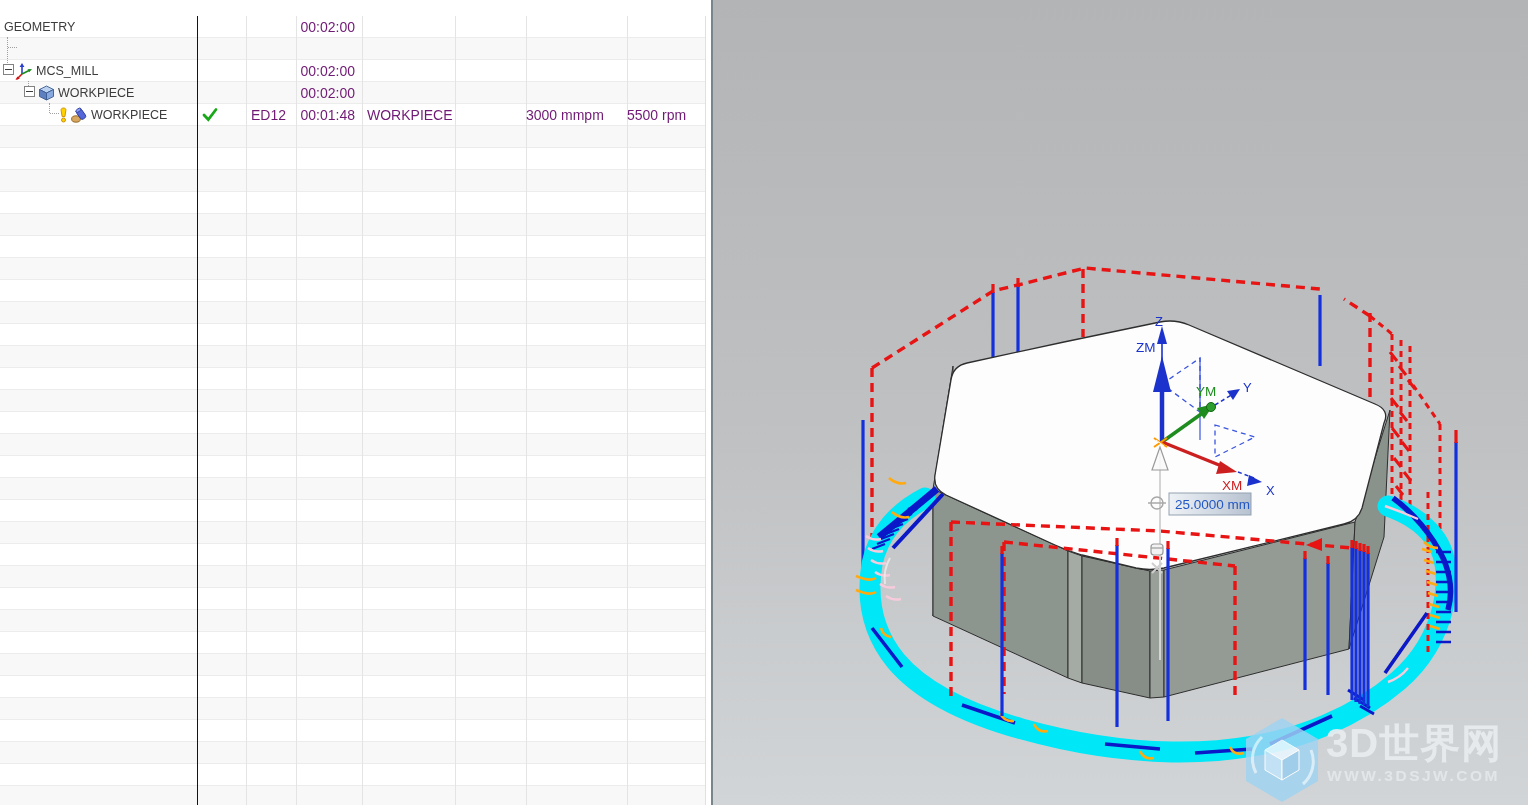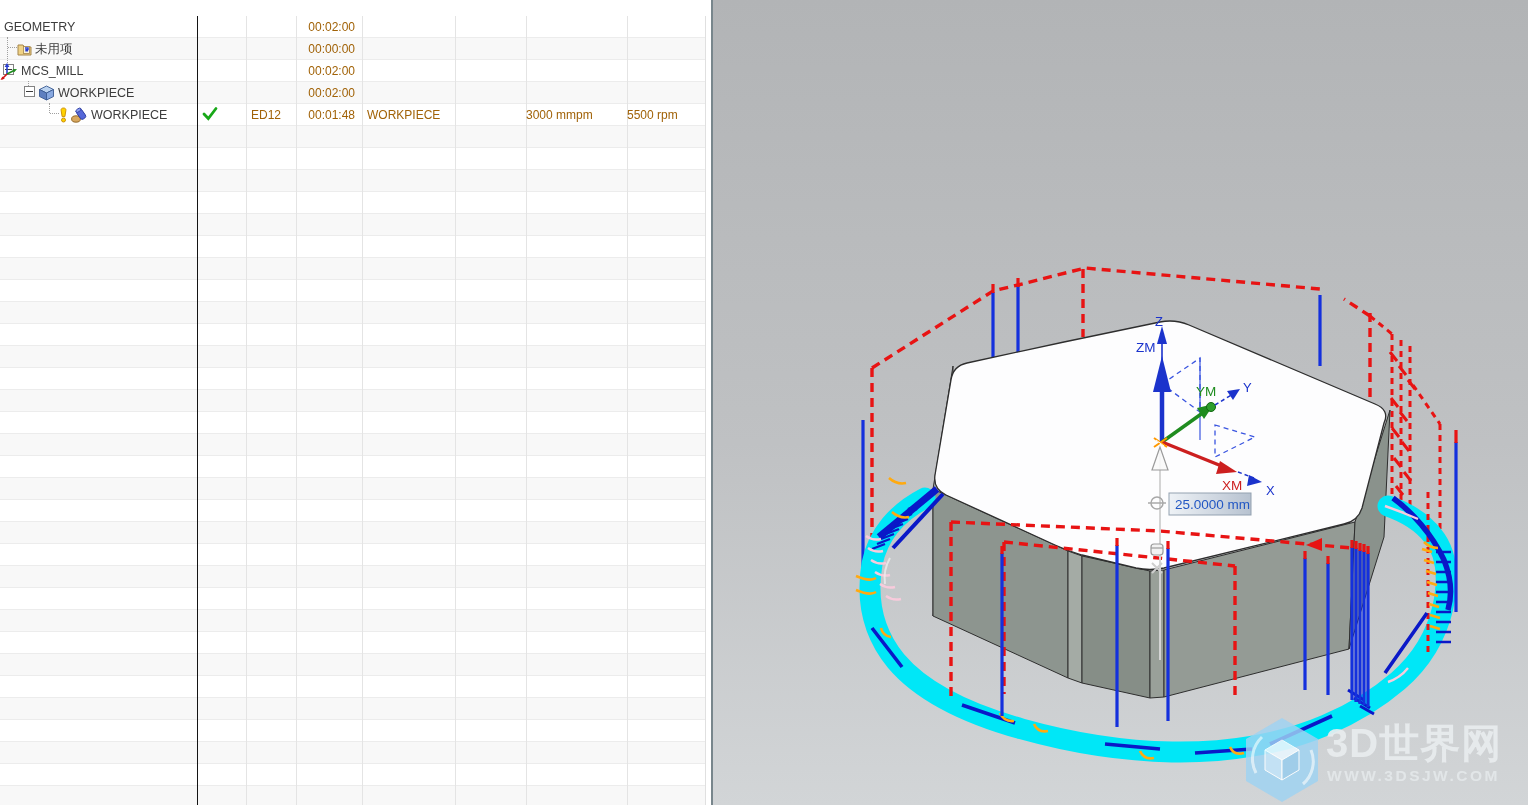--- a/index.html
+++ b/index.html
@@ -7,21 +7,21 @@
 
   
   .left-panel{position:absolute;left:0;top:16px;width:711px;height:805px;background:#fff;}
   .tree-grid{position:absolute;left:0;top:0;width:705px;height:805px;
     background:repeating-linear-gradient(to bottom,
       #ffffff 0px,#ffffff 21px,#ececec 21px,#ececec 22px,
       #f8f8f8 22px,#f8f8f8 43px,#ececec 43px,#ececec 44px);}
   .vline{position:absolute;top:0;width:1px;height:805px;background:#e4e4e4;}
   .vline.black{background:#141414;height:789px;}
   .trow{position:absolute;left:0;width:705px;height:22px;}
-  .cell{position:absolute;top:0;height:22px;line-height:22px;font-size:12px;color:#a16207;white-space:nowrap;}
+  .cell{position:absolute;top:0;height:22px;line-height:22px;font-size:14px;color:#701a75;white-space:nowrap;}
   .c-status{left:202px;top:2px;height:18px;}
   .c-tool{left:251px;}
   .c-time{left:296px;width:59px;text-align:right;}
   .c-geom{left:367px;}
   .c-feed{left:526px;width:84px;text-align:left;}
   .c-speed{left:627px;width:65px;}
   .nm{position:absolute;left:0;top:0;height:22px;display:flex;align-items:center;font-size:12.5px;color:#3c3c3c;white-space:nowrap;}
   .nm svg{margin-right:3px;flex:0 0 auto;}
   .gv{position:absolute;border-left:1px dotted #a0a0a0;width:0;}
   .gh{position:absolute;border-top:1px dotted #a0a0a0;height:0;}
@@ -73,34 +73,23 @@
         <i></i>
       </div>
 
     <div class="trow" style="top:0">
       <div class="nm" style="padding-left:4px">
         <span>GEOMETRY</span>
       </div>
       <span class="cell c-time">00:02:00</span>
     </div>
 
-    <div class="trow" style="top:22px">
-      <div class="nm" style="padding-left:17px">
-        <svg width="15" height="14" viewBox="0 0 15 14">
-          <path d="M1 3 h5 l1.5 2 H14 v8 H1 z" fill="#efd287" stroke="#a5854a" stroke-width="1"></path>
-          <rect x="6.5" y="4.5" width="6" height="7" fill="#f7f3e2" stroke="#a5854a" stroke-width="0.8"></rect>
-          <path d="M8 6 h3 v1.6 h-2 v1.2 h2" fill="none" stroke="#2a3fd0" stroke-width="1.4"></path>
-        </svg>
-        <span>未用项</span>
-      </div>
-      <span class="cell c-time">00:00:00</span>
-    </div>
 
     <div class="trow" style="top:44px">
-      <div class="nm" style="">
+      <div class="nm" style="padding-left:15px">
         <svg width="18" height="17" viewBox="0 0 18 17">
           <line x1="7" y1="11" x2="7" y2="2" stroke="#2a3fd0" stroke-width="1.6"></line>
           <path d="M7 0 l-2.4 4 h4.8 z" fill="#2a3fd0"></path>
           <line x1="7" y1="11" x2="15" y2="7" stroke="#1f8c1f" stroke-width="1.6"></line>
           <path d="M17 6 l-4.5 0.3 l1.7 3 z" fill="#1f8c1f"></path>
           <line x1="7" y1="11" x2="2" y2="16" stroke="#d01414" stroke-width="1.6"></line>
           <path d="M0.5 17 l4.3 -1.2 l-2.4 -2.4 z" fill="#d01414"></path>
         </svg>
         <span>MCS_MILL</span>
       </div>

